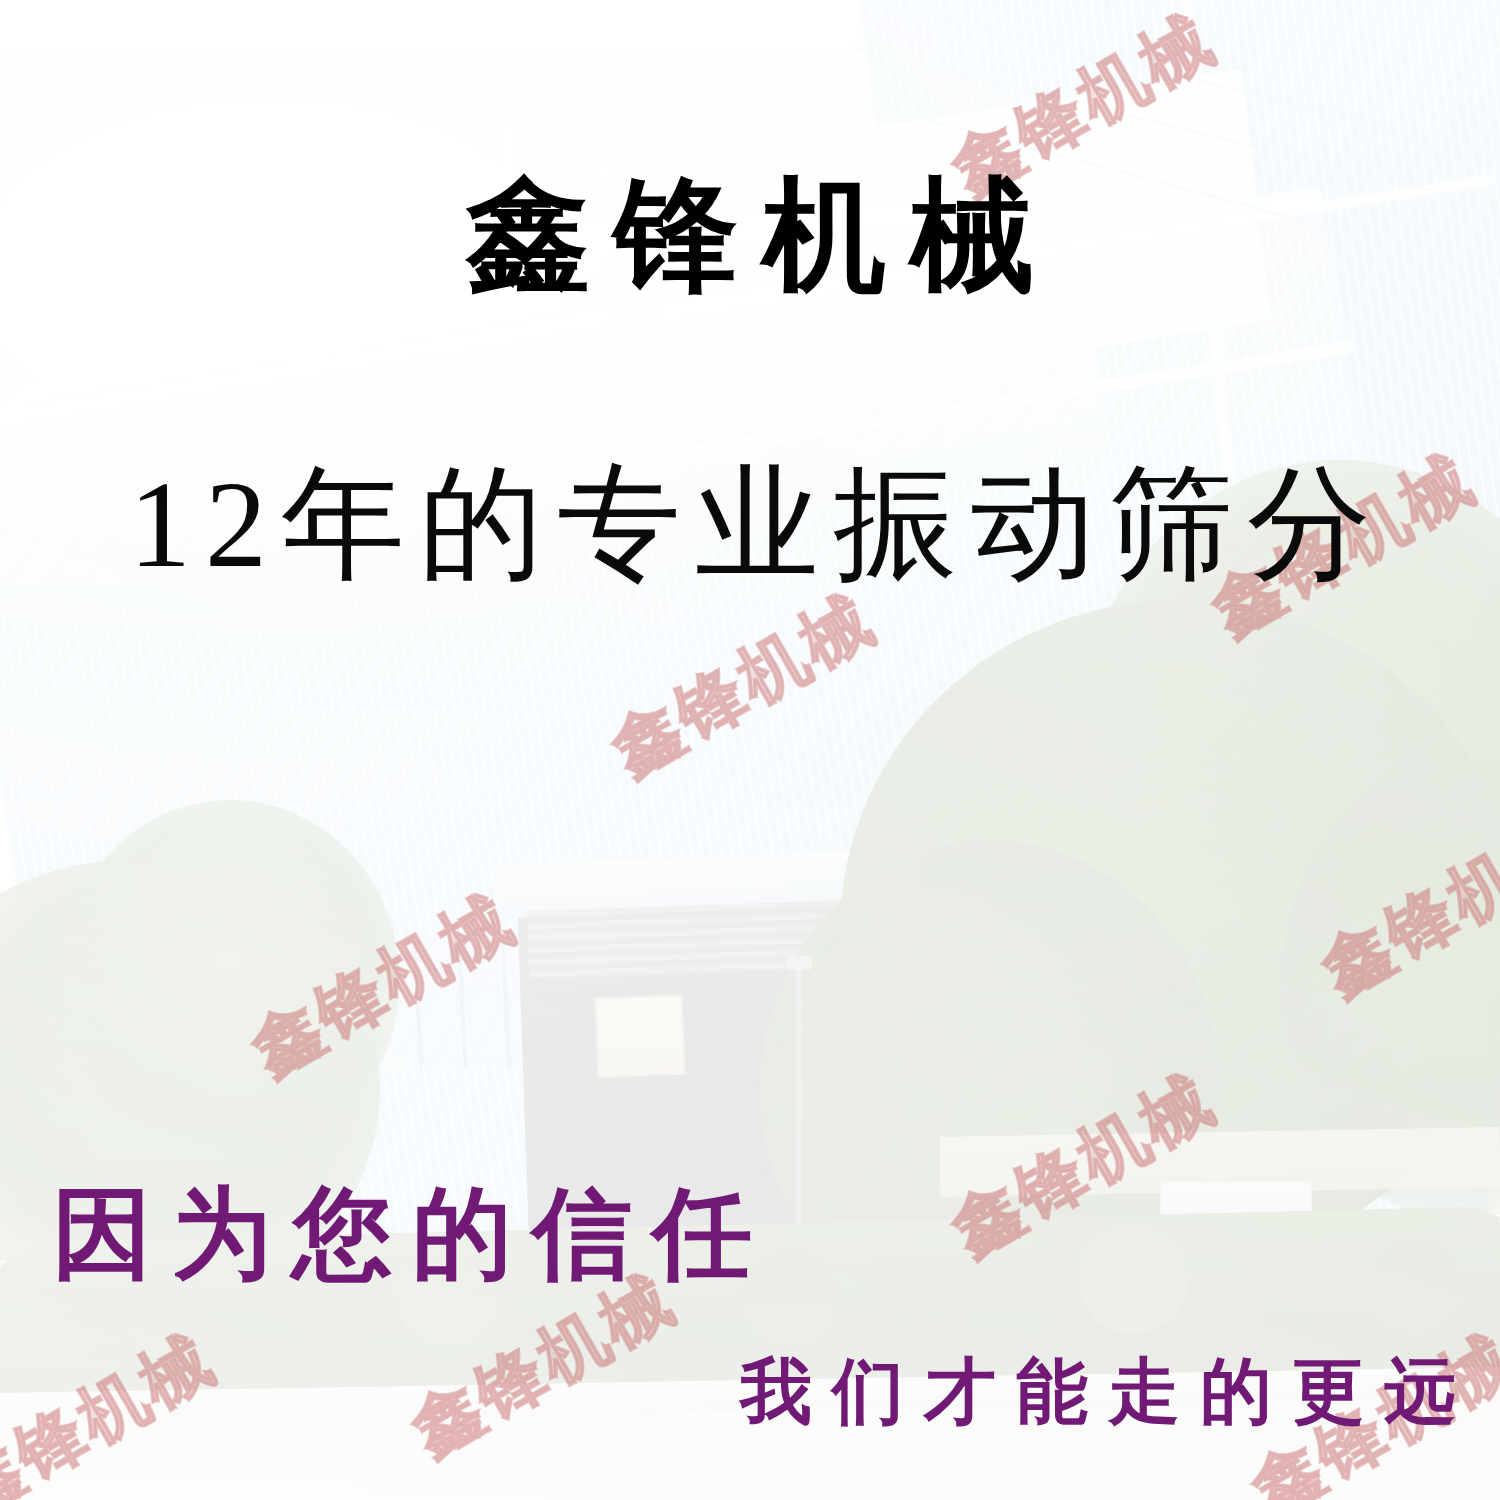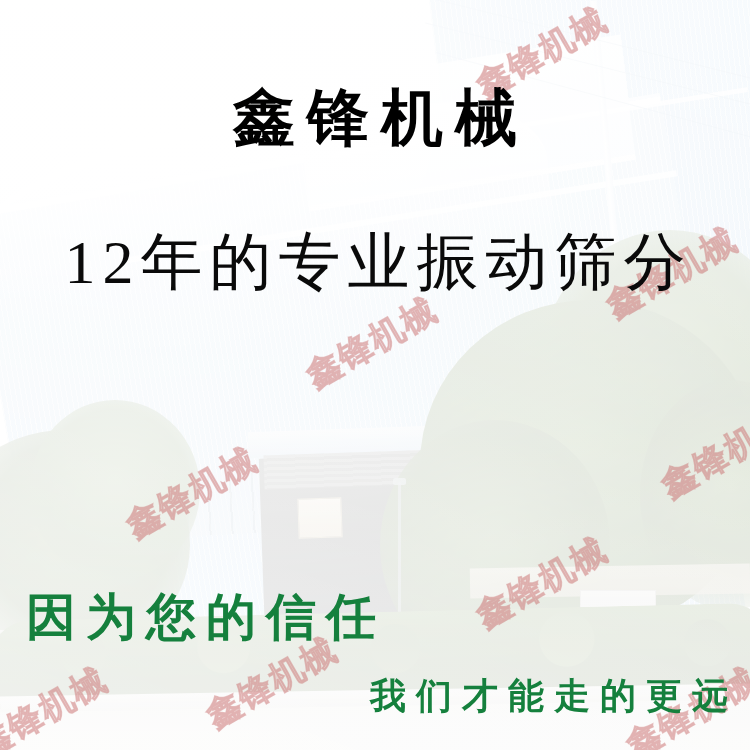--- a/index.html
+++ b/index.html
@@ -198,21 +198,21 @@
     font-weight:400;
     color:#0a0a0a;
     letter-spacing:7px;
   }
   .tag1{top:220px;font-size:62px;text-indent:7px;}
   .tag2{top:326px;font-size:62px;text-indent:7px;}
 
   .slogan{
     font-family:"DejaVu Sans","Liberation Sans",sans-serif;
     font-weight:700;
-    color:#15803d;
+    color:#701a75;
     letter-spacing:10px;
     width:auto;
   }
   .slo1{left:26px;top:584px;font-size:50px;text-align:left;}
   .slo2{right:12px;top:672px;font-size:36px;text-align:right;}
 </style>
 </head>
 <body>
 
 <div id="stage">

